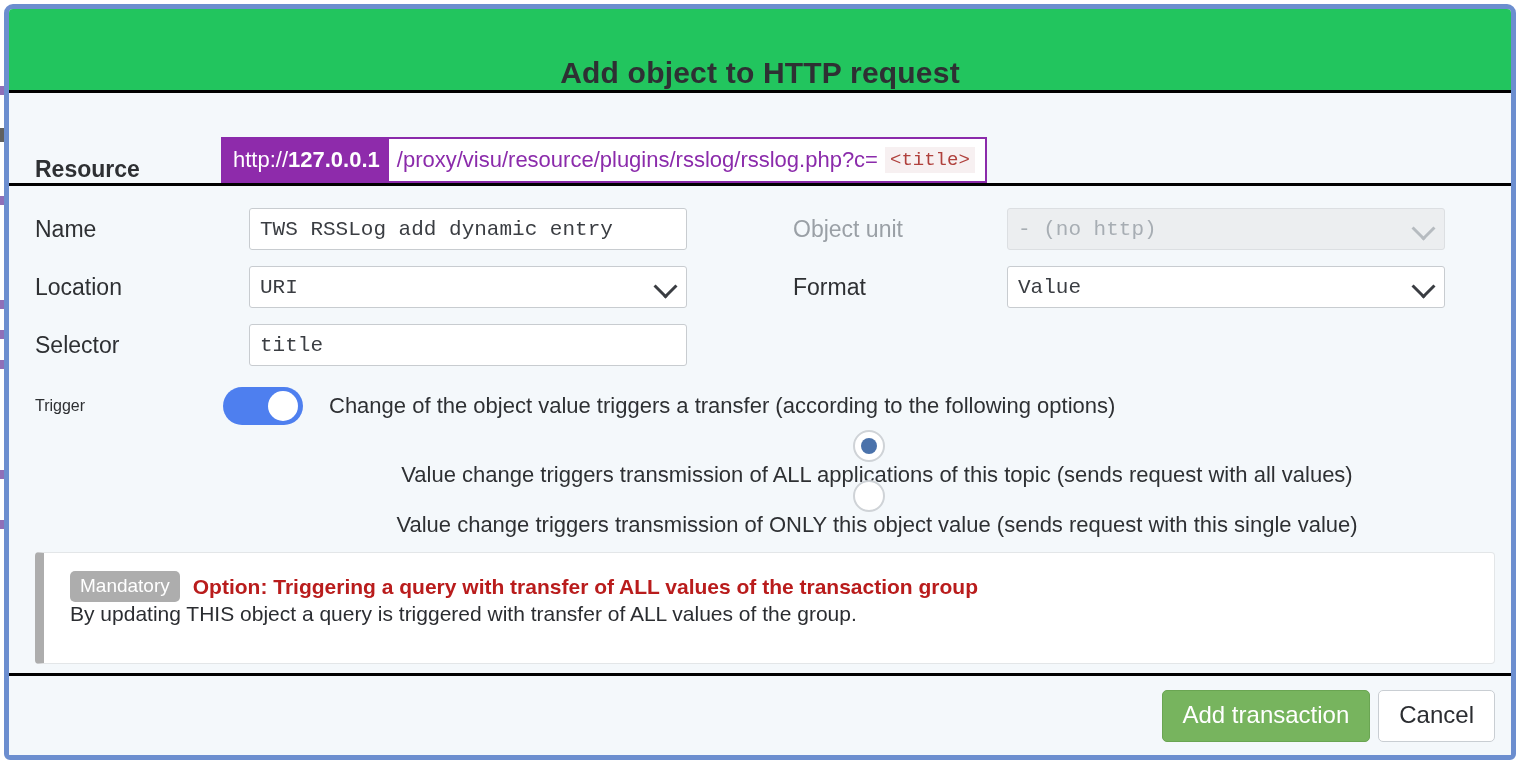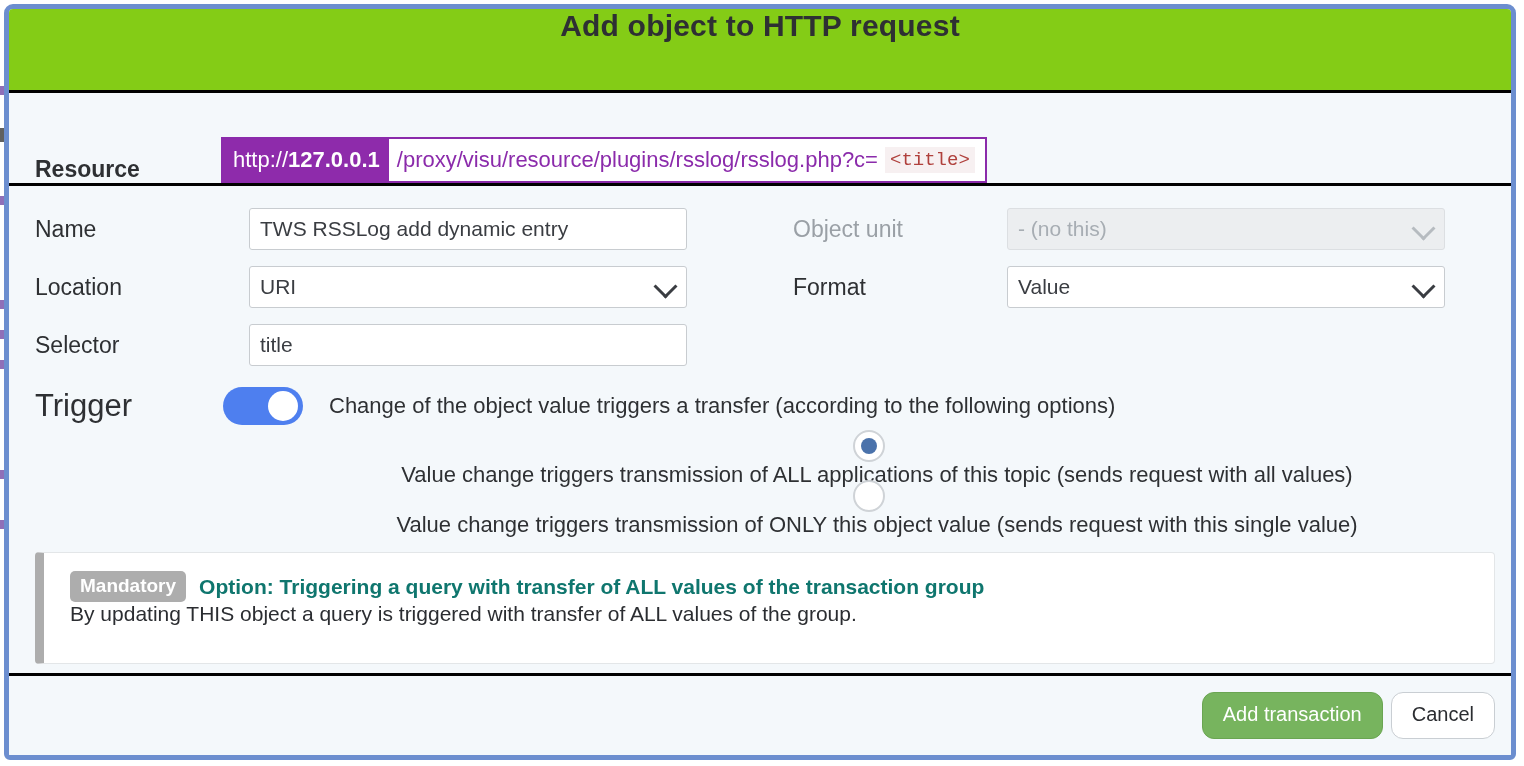--- a/index.html
+++ b/index.html
@@ -47,23 +47,23 @@
     background: #f4f8fb;
     overflow: hidden;
     display: flex;
     flex-direction: column;
   }
 
   .dlg-header {
     height: 81px;
     flex: 0 0 81px;
     display: flex;
-    align-items: flex-start;
+    align-items: flex-end;
     justify-content: center;
-    background: #84cc16;
+    background: #22c55e;
     border-bottom: 3px solid #000000;
   }
   .dlg-title {
     font-size: 30px;
     font-weight: bold;
     color: #2e3033;
     letter-spacing: .2px;
   }
 
   
@@ -141,21 +141,21 @@
     font-size: 23px;
     color: #2e3033;
   }
   .lbl.muted { color: #9aa0a6; }
 
   input.txt, .sel {
     box-sizing: border-box;
     width: 438px;
     height: 42px;
     font-size: 21px;
-    font-family: Liberation Sans, sans-serif;
+    font-family: Liberation Mono, monospace;
     color: #3a3d42;
     background: #ffffff;
     border: 1px solid #c8ccd0;
     border-radius: 3px;
     padding: 0 10px;
     outline: none;
   }
   .sel {
     display: flex;
     align-items: center;
@@ -188,21 +188,21 @@
     padding-left: 26px;
     margin-top: 8px;
   }
   .trigger-line1 {
     display: flex;
     align-items: center;
     height: 48px;
   }
   .trigger-lbl {
     width: 188px;
-    font-size: 31px;
+    font-size: 16px;
     color: #2e3033;
   }
   .toggle {
     width: 80px;
     height: 38px;
     border-radius: 19px;
     background: #4e7fef;
     position: relative;
     flex: 0 0 80px;
   }
@@ -270,26 +270,25 @@
     align-items: center;
   }
   .badge {
     background: #adadad;
     color: #ffffff;
     font-size: 19px;
     border-radius: 5px;
     padding: 4px 10px 5px 10px;
     margin-right: 13px;
     white-space: nowrap;
-    font-weight: bold;
   }
   .info-title {
     font-size: 21px;
     font-weight: bold;
-    color: #0f766e;
+    color: #b91c1c;
     text-align: center;
   }
   .info-body {
     font-size: 21px;
     color: #2b2d31;
   }
 
   
   .footer {
     flex: 0 0 82px;
@@ -297,22 +296,22 @@
     background: #f4f8fb;
     display: flex;
     align-items: center;
     justify-content: flex-end;
     padding-right: 16px;
     box-sizing: border-box;
     gap: 8px;
   }
   .btn {
     font-family: "Liberation Sans", sans-serif;
-    font-size: 20px;
-    border-radius: 12px;
+    font-size: 24px;
+    border-radius: 5px;
     padding: 10px 20px 12px 20px;
     cursor: pointer;
     box-sizing: border-box;
   }
   .btn-primary {
     background: #77b45e;
     border: 1px solid #6aa552;
     color: #ffffff;
   }
   .btn-secondary {
@@ -360,21 +359,21 @@
     <div class="form-grid">
 
       <div class="form-row-h lbl">Name</div>
       <div class="form-row-h">
         <input class="txt" type="text" value="TWS RSSLog add dynamic entry" style="">
       </div>
       <div class="form-row-h"></div>
       <div class="form-row-h lbl muted">Object unit</div>
       <div class="form-row-h">
         <div class="sel disabled">
-          <span>- (no this)</span>
+          <span>- (no http)</span>
           <span class="chev"></span>
         </div>
       </div>
 
       <div class="form-row-h lbl">Location</div>
       <div class="form-row-h">
         <div class="sel">
           <span>URI</span>
           <span class="chev"></span>
         </div>

